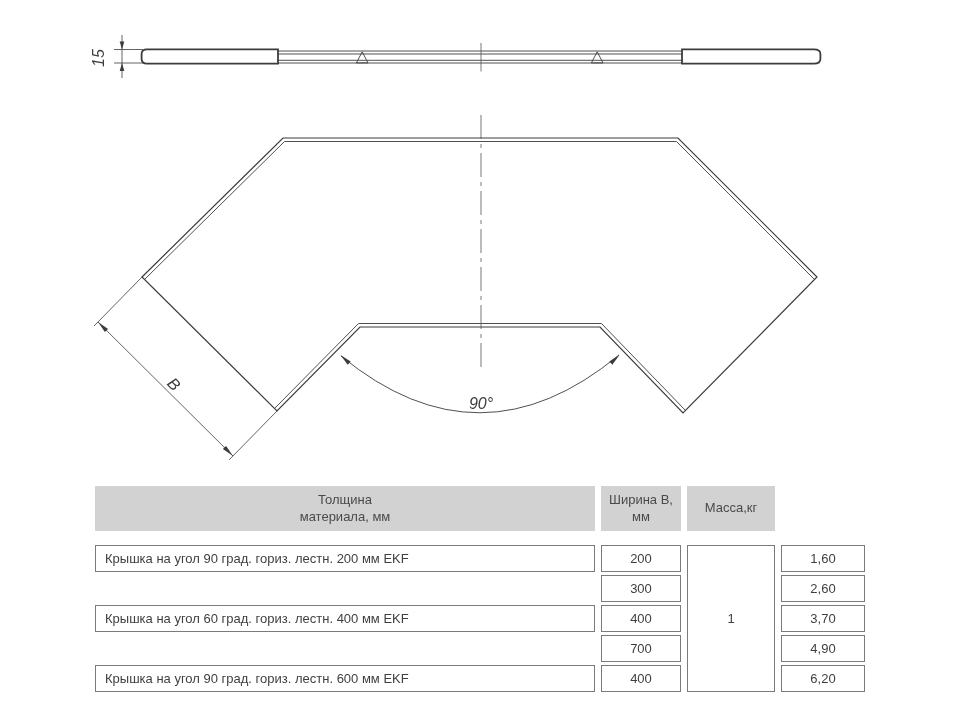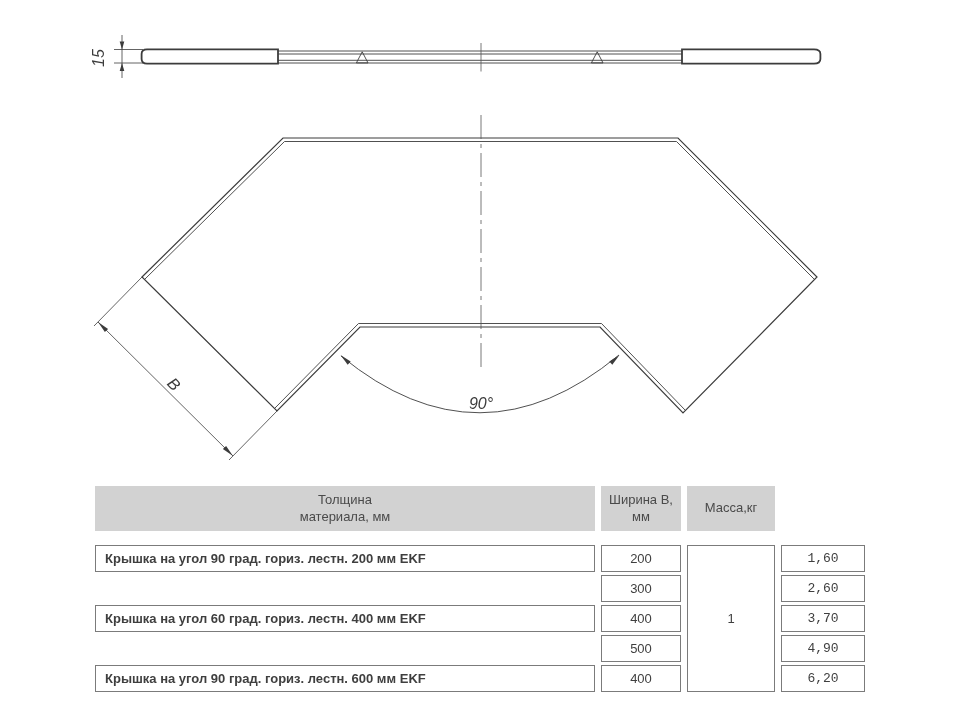--- a/index.html
+++ b/index.html
@@ -7,23 +7,23 @@
          font-family:"Liberation Sans", sans-serif;}
   #drawing{position:absolute;left:0;top:0;}
   .dim-text{font-family:"Liberation Sans", sans-serif;font-style:italic;fill:var(--line);}
   #spec-table{position:absolute;left:95px;top:486px;width:770px;}
   .tgrid{display:grid;grid-template-columns:500px 80px 88px 84px;column-gap:6px;}
   .hcell{height:45px;background:var(--header-bg);color:#4a4a4a;font-size:13px;line-height:1.25;
          display:flex;align-items:center;justify-content:center;text-align:center;white-space:pre-line;}
   .tbody{margin-top:14px;grid-template-rows:repeat(5,27px);row-gap:3px;}
   .cell{border:1px solid var(--border);background:#fff;color:var(--text);font-size:13px;
         display:flex;align-items:center;justify-content:center;box-sizing:border-box;}
-  .name-cell{justify-content:flex-start;padding-left:9px;grid-column:1;font-weight:bold;}
+  .name-cell{justify-content:flex-start;padding-left:9px;grid-column:1;}
   .width-cell{grid-column:2;}
-  .mass-cell{grid-column:4;font-family:Liberation Mono, monospace;}
+  .mass-cell{grid-column:4;}
   .thickness-cell{grid-column:3;grid-row:1 / span 5;}
 </style>
 </head>
 <body>
 
 <div id="stage">
 
   <svg id="drawing" width="960" height="480" viewBox="0 0 960 480">
 
     <g stroke="#3c3c3c" fill="none">
@@ -95,21 +95,21 @@
       <div class="cell width-cell" style="grid-row:1">200</div>
       <div class="cell mass-cell" style="grid-row:1">1,60</div>
 
       <div class="cell width-cell" style="grid-row:2">300</div>
       <div class="cell mass-cell" style="grid-row:2">2,60</div>
 
       <div class="cell name-cell" style="grid-row:3">Крышка на угол 60 град. гориз. лестн. 400 мм EKF</div>
       <div class="cell width-cell" style="grid-row:3">400</div>
       <div class="cell mass-cell" style="grid-row:3">3,70</div>
 
-      <div class="cell width-cell" style="grid-row:4">500</div>
+      <div class="cell width-cell" style="grid-row:4">700</div>
       <div class="cell mass-cell" style="grid-row:4">4,90</div>
 
       <div class="cell name-cell" style="grid-row:5">Крышка на угол 90 град. гориз. лестн. 600 мм EKF</div>
       <div class="cell width-cell" style="grid-row:5">400</div>
       <div class="cell mass-cell" style="grid-row:5">6,20</div>
 
       <div class="cell thickness-cell">1</div>
     </div>
   </div>
 </div>

